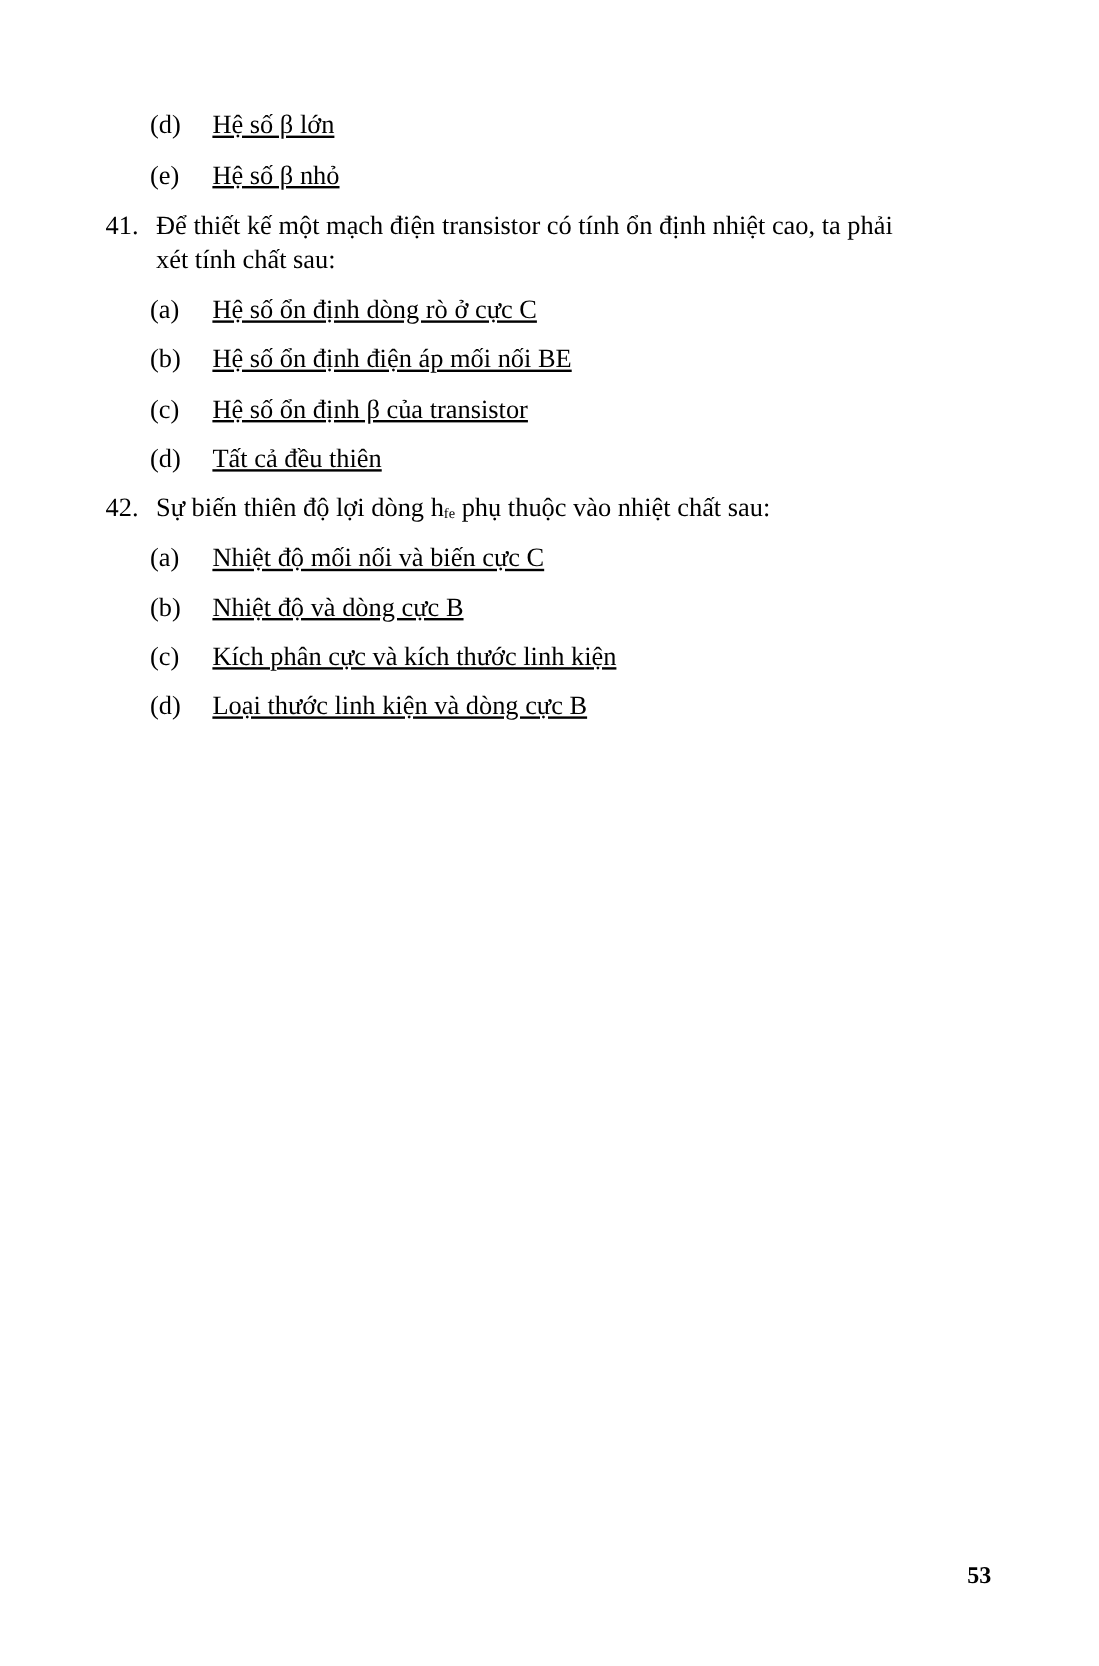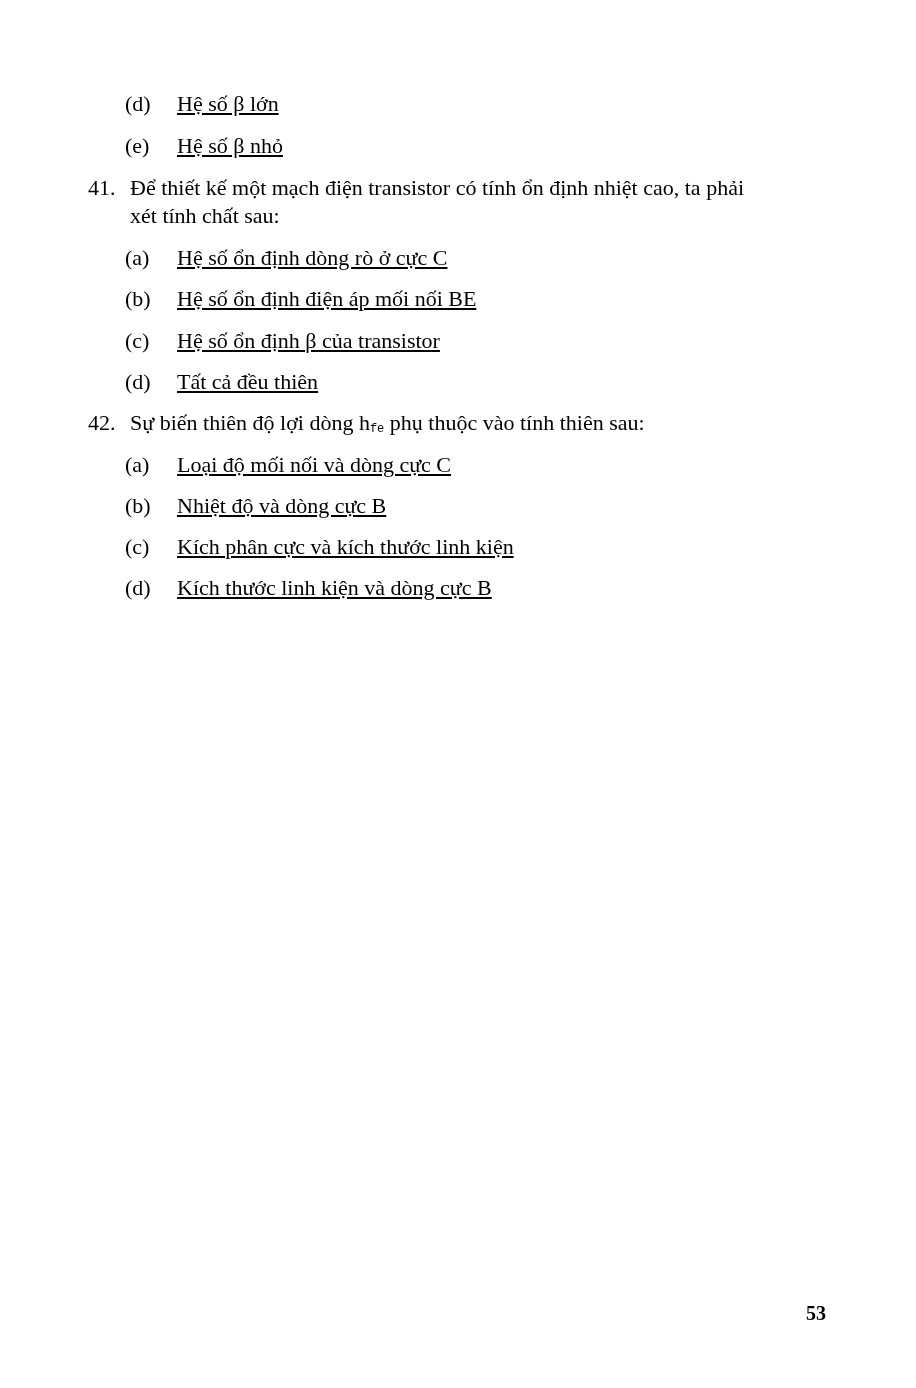--- a/index.html
+++ b/index.html
@@ -40,21 +40,20 @@
     position: absolute;
     left: 88px;
   }
   .q-text {
     position: absolute;
     left: 130px;
   }
   .sub {
     font-size: 12px;
     vertical-align: -2px;
-    font-family: Liberation Mono, monospace;
   }
   .page-number {
     position: absolute;
     left: 806px;
     top: 1302px;
     font-size: 20px;
     font-weight: bold;
     text-align: center;
   }
 </style>
@@ -92,34 +91,34 @@
     <span class="opt-label">(c)</span>
     <span class="opt-text">Hệ số ổn định β của transistor</span>
   </div>
   <div class="line" style="top:369px;">
     <span class="opt-label">(d)</span>
     <span class="opt-text">Tất cả đều thiên</span>
   </div>
 
   <div class="line" style="top:410px;">
     <span class="q-num">42.</span>
-    <span class="q-text"><span>Sự biến thiên độ lợi dòng h</span><span class="sub">fe</span><span> phụ thuộc vào tính thiên sau:</span></span>
+    <span class="q-text"><span>Sự biến thiên độ lợi dòng h</span><span class="sub">fe</span><span> phụ thuộc vào nhiệt chất sau:</span></span>
   </div>
 
   <div class="line" style="top:452px;">
     <span class="opt-label">(a)</span>
-    <span class="opt-text">Loại độ mối nối và dòng cực C</span>
+    <span class="opt-text">Nhiệt độ mối nối và biến cực C</span>
   </div>
   <div class="line" style="top:493px;">
     <span class="opt-label">(b)</span>
     <span class="opt-text">Nhiệt độ và dòng cực B</span>
   </div>
   <div class="line" style="top:534px;">
     <span class="opt-label">(c)</span>
     <span class="opt-text">Kích phân cực và kích thước linh kiện</span>
   </div>
   <div class="line" style="top:575px;">
     <span class="opt-label">(d)</span>
-    <span class="opt-text">Kích thước linh kiện và dòng cực B</span>
+    <span class="opt-text">Loại thước linh kiện và dòng cực B</span>
   </div>
 
   <div class="page-number">53</div>
 </div>
 
 </body></html>

